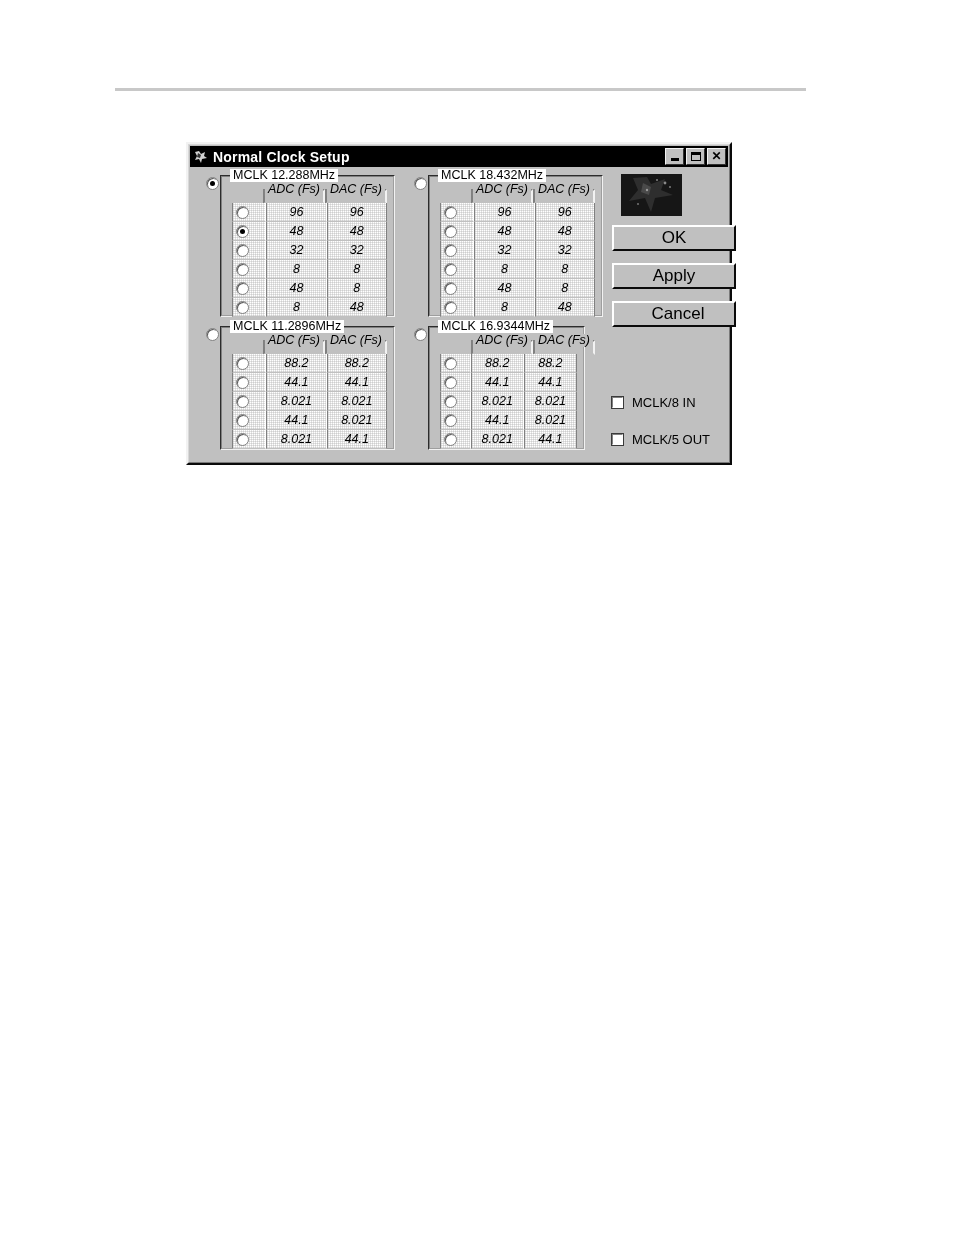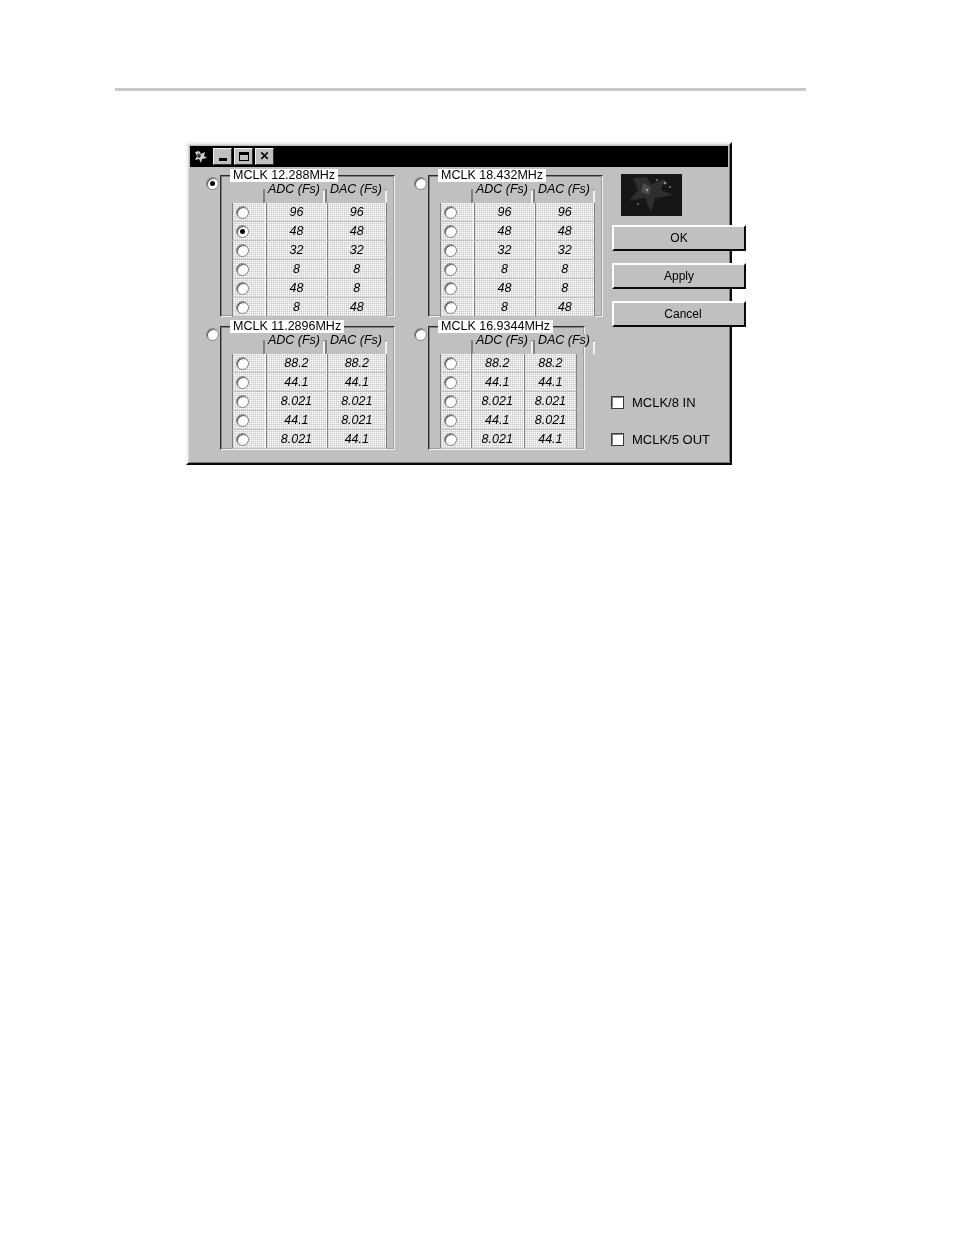--- a/index.html
+++ b/index.html
@@ -233,29 +233,29 @@
     top: 5px;
     width: 61px;
     height: 42px;
     background: #1a1a1a;
     overflow: hidden;
   }
   #logo svg { display: block; }
 
   .dlg-btn {
     position: absolute;
-    width: 134px;
+    width: 124px;
     height: 26px;
     background: #c0c0c0;
     border-top: 2px solid #ffffff;
     border-left: 2px solid #ffffff;
     border-right: 2px solid #0a0a0a;
     border-bottom: 2px solid #0a0a0a;
     box-sizing: border-box;
-    font-size: 12px;
+    font-size: 17px;
     color: #000;
     display: flex;
     align-items: center;
     justify-content: center;
     font-family: "Liberation Sans", sans-serif;
   }
   .dlg-btn span {
     display: block;
     border: 1px solid transparent;
     padding: 0 2px;
@@ -303,20 +303,21 @@
 <div id="dialog">
   <div id="dialog-inner"></div>
 
   <div id="titlebar">
     <div id="title-icon">
       <svg width="16" height="16" viewBox="0 0 16 16">
         <path d="M2 3 L6 2 L8 5 L12 3 L11 7 L14 9 L9 10 L8 14 L6 10 L2 11 L4 7 Z" fill="#d0d0d0"></path>
         <path d="M5 4 L8 6 L7 9 L4 8 Z" fill="#303030"></path>
       </svg>
     </div>
+    <div id="title-text">Normal Clock Setup</div>
     <div class="tb-btn">
       <div class="tb-glyph-min"></div>
     </div>
     <div class="tb-btn">
       <div class="tb-glyph-max"></div>
     </div>
     <div class="tb-btn">
       <div class="tb-glyph-close">✕</div>
     </div>
   </div>

